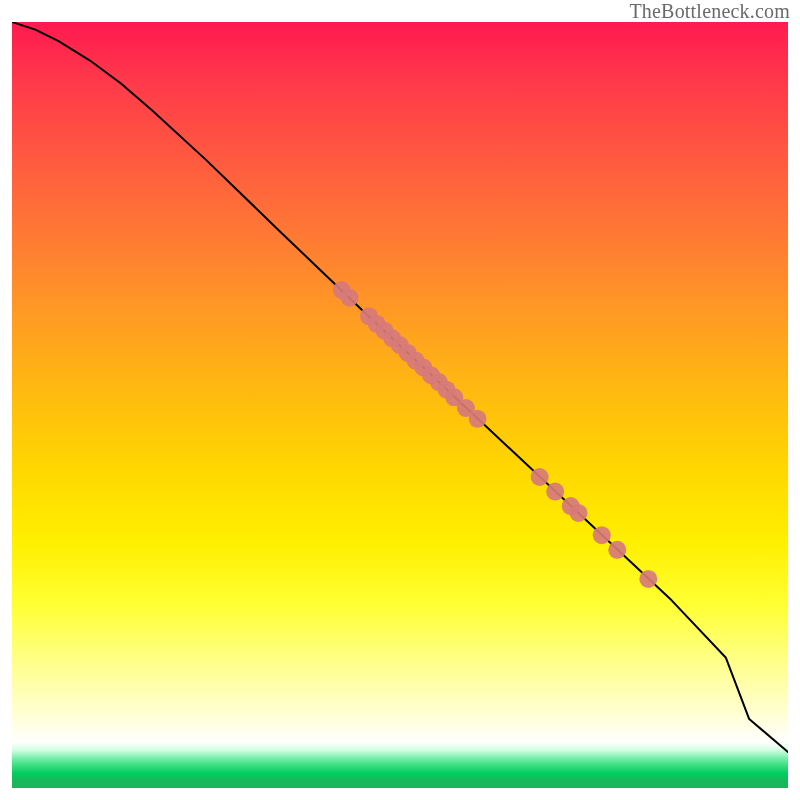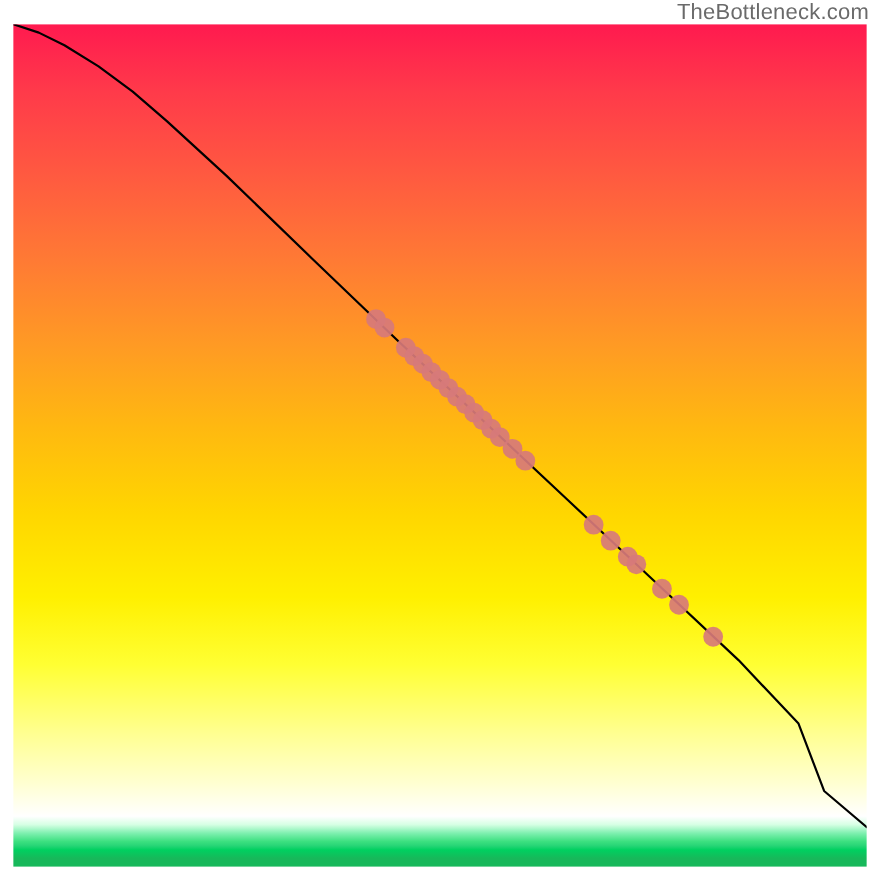--- a/index.html
+++ b/index.html
@@ -56,20 +56,21 @@
     inset: 0;
   }
   .attribution {
     position: absolute;
     top: 0px;
     right: 10px;
     font-size: 20px;
     color: #6a6a6a;
     letter-spacing: 0.2px;
     font-weight: 500;
+    font-family: Liberation Serif, serif;
   }
 </style>
 </head>
 <body>
 
 <div class="chart-wrap">
 
   <div class="attribution">TheBottleneck.com</div>
 
   <div class="plot-area">

